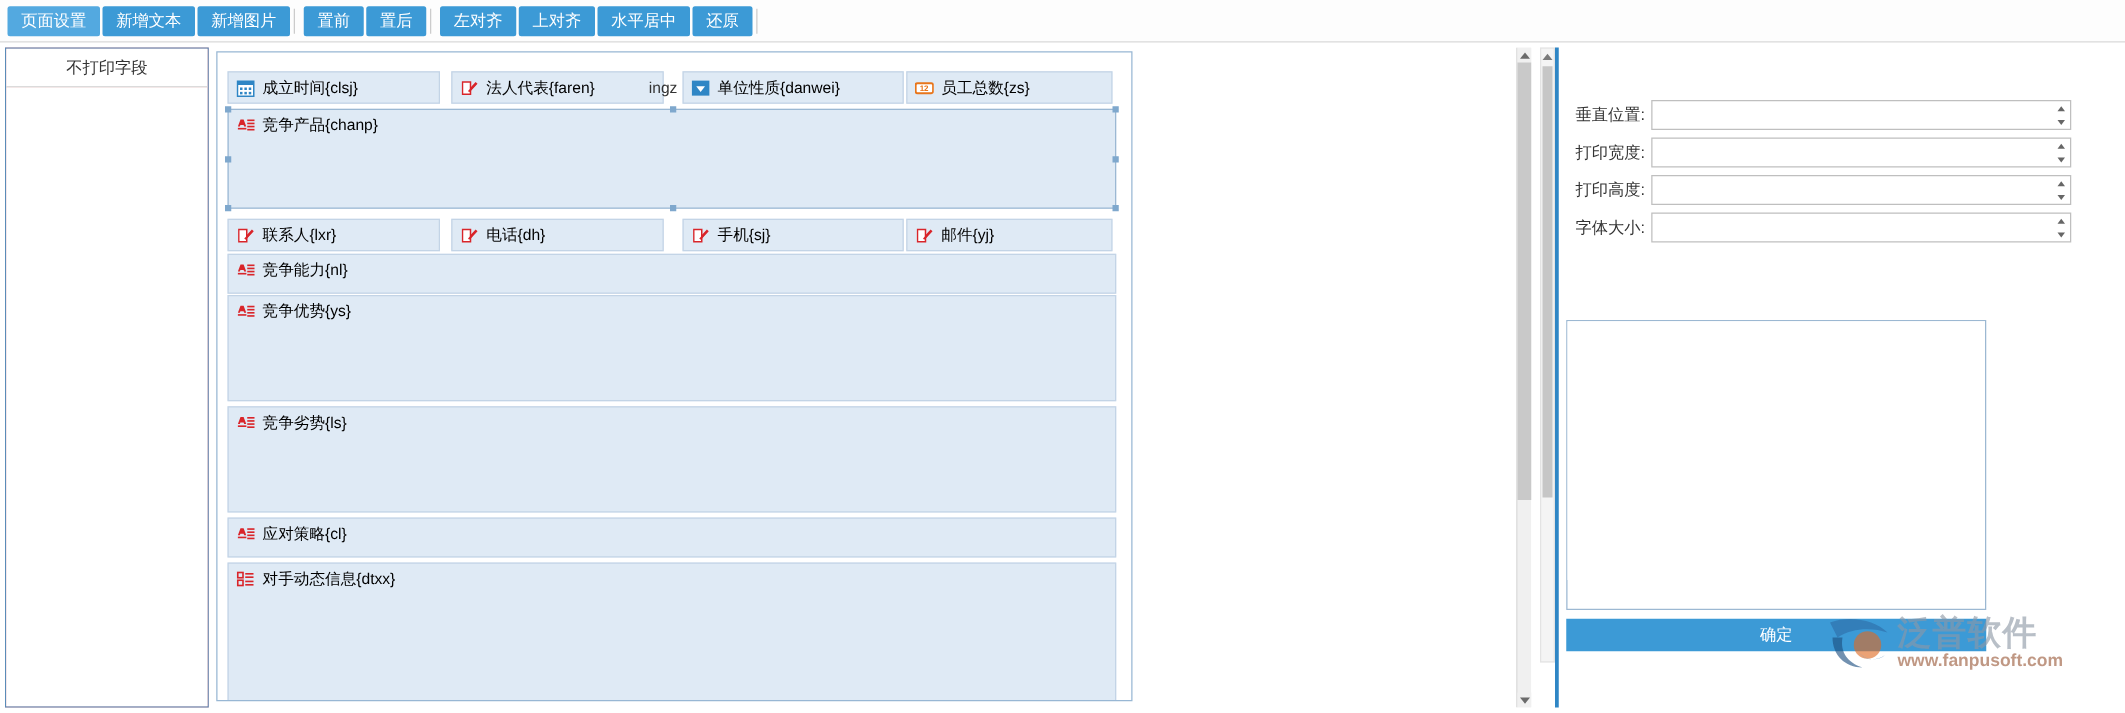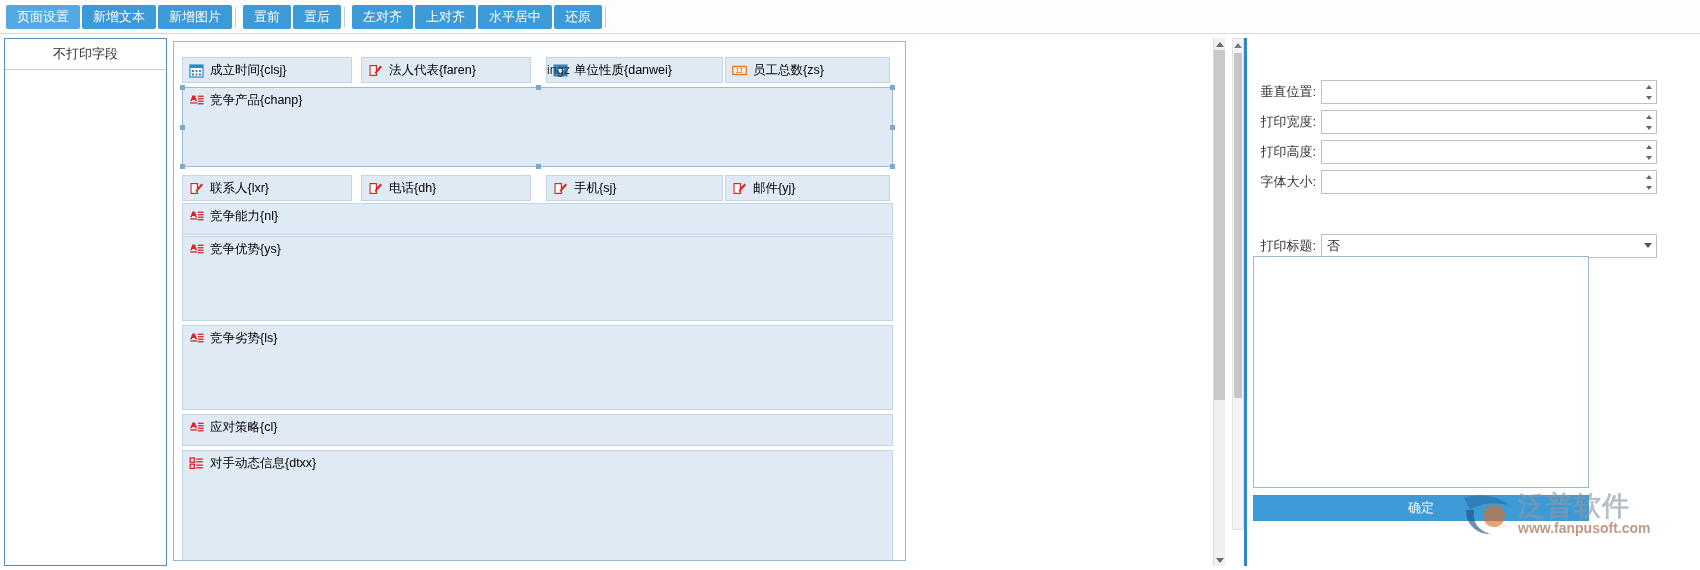--- a/index.html
+++ b/index.html
@@ -58,21 +58,21 @@
     padding:5px 6px 0 6px;color:#000000;font-size:12.5px;
     overflow:hidden;white-space:nowrap;
   }
   .fld.sel{border:1px solid #9bb8d3;}
   .fld .ico{
     flex:0 0 auto;width:15px;height:15px;margin-right:6px;margin-top:0px;
     display:inline-block;position:relative;
   }
   .fld .lbl{line-height:15px;}
   .trunctext{
-    position:absolute;font-size:12.5px;color:#333;line-height:14px;margin-left:28px;
+    position:absolute;font-size:12.5px;color:#333;line-height:14px;
   }
   
   .handle{position:absolute;width:5px;height:5px;background:#7fa8cd;}
 
   
   .vsb{
     position:absolute;right:0;top:0;width:12px;height:528px;
     background:#f0f0f0;border-left:1px solid #dcdcdc;box-sizing:border-box;
   }
   .vsb .arrow{
@@ -431,29 +431,20 @@
             <div class="sp up">
               <span class="tri" style="display:block;border-left:3px solid transparent;border-right:3px solid transparent;border-bottom:4px solid #666;"></span>
             </div>
             <div class="sp dn">
               <span class="tri" style="display:block;border-left:3px solid transparent;border-right:3px solid transparent;border-top:4px solid #666;"></span>
             </div>
           </div>
         </div>
 
 
-      <div class="frow" style="top:196px;">
-        <div class="flabel">打印标题:</div>
-        <div class="fsel">
-          <span>否</span>
-          <span class="caret">
-            <span class="tri" style="display:block;border-left:4px solid transparent;border-right:4px solid transparent;border-top:5px solid #5a5a5a;"></span>
-          </span>
-        </div>
-      </div>
 
       <div class="grid">
         <div class="grid-body"></div>
       </div>
 
       <button class="ok-btn">确定</button>
     </div>
 
     <div class="wm">
       <svg width="54" height="46" viewBox="0 0 54 46" style="position:absolute;left:0;top:4px;">

